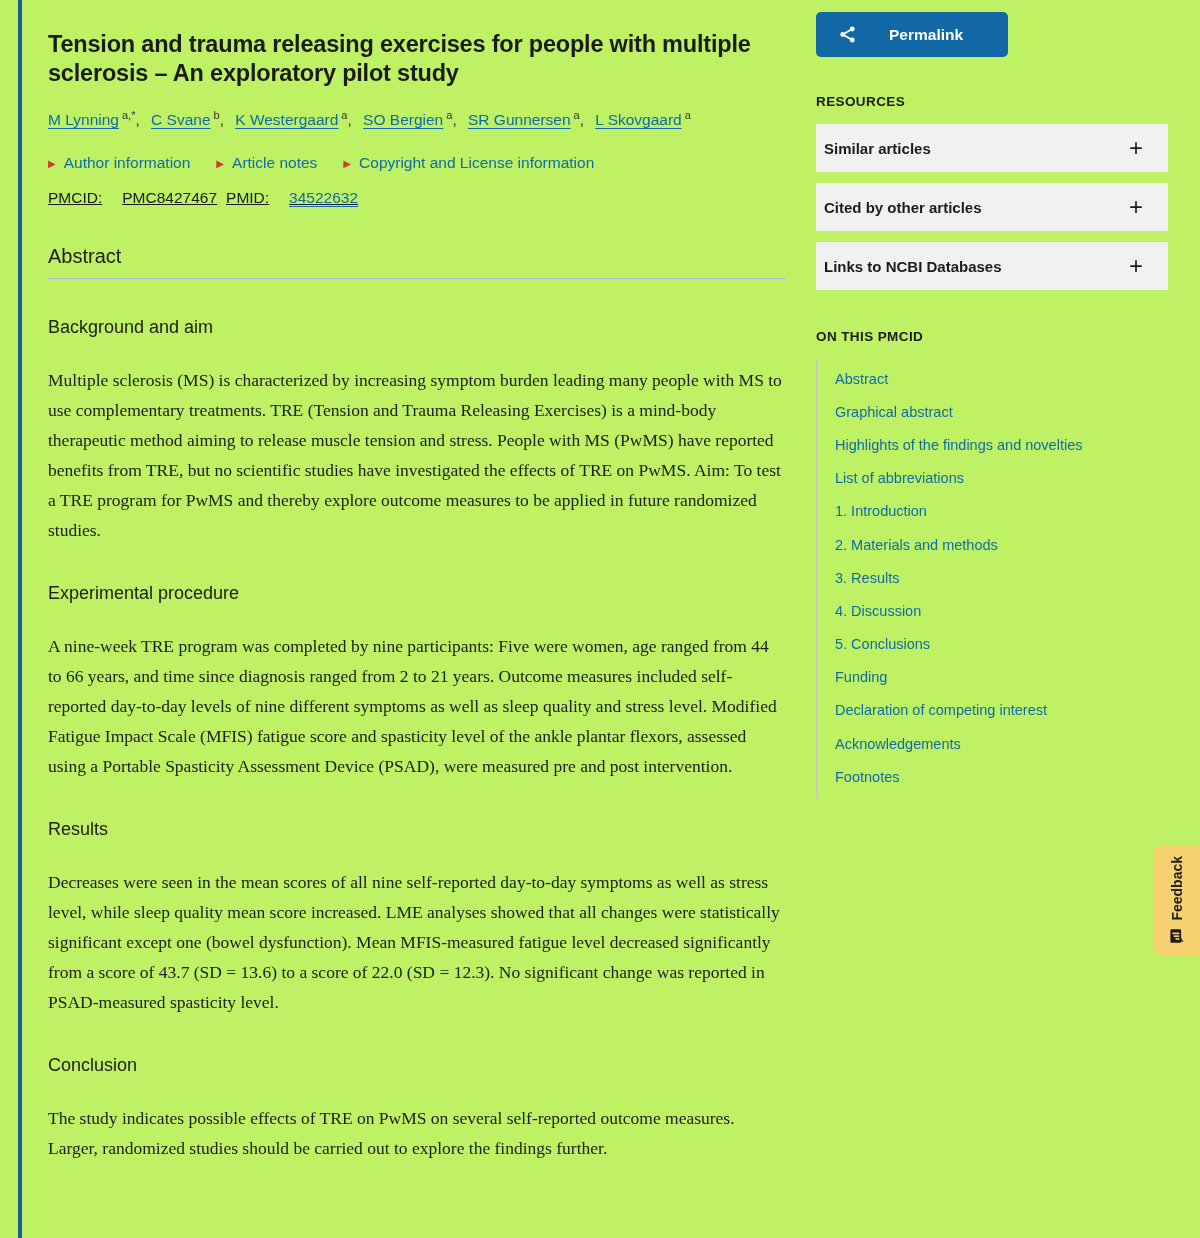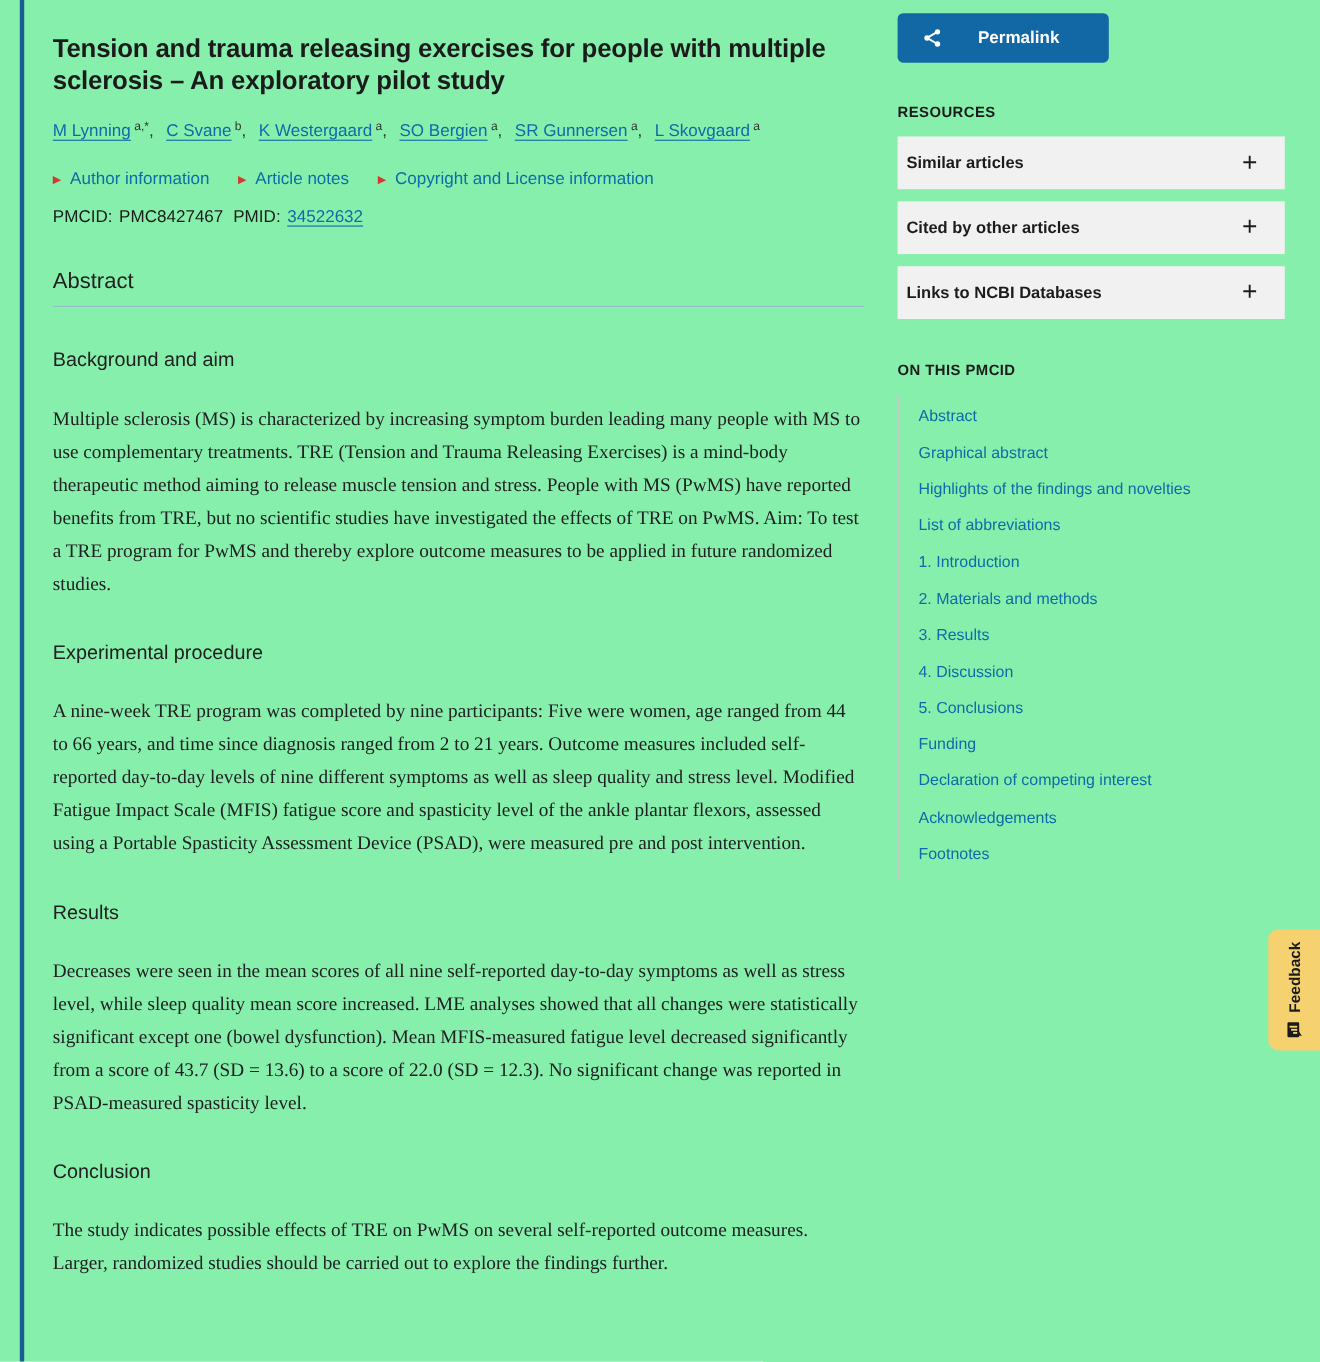--- a/index.html
+++ b/index.html
@@ -9,21 +9,21 @@
     color: #1b1b1b;
     --brand-blue: #1268a5;
     --bar-blue: #1a5d97;
     --link-blue: #0e6ba8;
     --arrow-red: #d13b2e;
     --accordion-bg: #f1f1f1;
     --feedback-yellow: #f5d170;
     --rule-blue: #9cb9cf;
     --toc-rule: #c9c9c9;
   }
-  .page { position: relative; width: 1200px; height: 1238px; overflow: hidden; background: #86efac; }
+  .page { position: relative; width: 1200px; height: 1238px; overflow: hidden; background: #bef264; }
 
   
   .left-bar { position: absolute; left: 18px; top: 0; width: 4px; height: 1238px; background: var(--bar-blue); }
 
   
   .main { position: absolute; left: 48px; top: 0; width: 737px; }
   .title {
     margin-top: 30px;
     font-size: 23.5px; line-height: 29px; font-weight: 700;
     letter-spacing: -0.2px; color: #1b1b1b;
@@ -32,21 +32,21 @@
   .authors a { color: var(--link-blue); text-underline-offset: 3px; }
   .authors sup { font-size: 11px; color: #333; margin-left: 3px; }
   .authors .sep { color: #333; }
   .author { margin-right: 7px; white-space: nowrap; }
 
   .info-links { margin-top: 25px; display: flex; gap: 26px; font-size: 15.5px; }
   .info-link { display: inline-flex; align-items: baseline; gap: 8px; color: var(--link-blue); cursor: pointer; }
   .info-link .tri { color: var(--arrow-red); font-size: 10px; transform: translateY(-1px); }
 
   .ids { margin-top: 17px; font-size: 15.5px; color: #1b1b1b; display: flex; gap: 9px; }
-  .ids .pair { display: flex; gap: 6px; }
+  .ids .pair { display: flex; gap: 20px; text-decoration: underline; }
   .ids a { color: var(--link-blue); text-decoration: underline; text-underline-offset: 3px; }
 
   .abstract-h {
     margin-top: 38px; font-size: 20px; font-weight: 400; color: #202020;
     padding-bottom: 10px; border-bottom: 1px solid var(--rule-blue);
   }
   .sec-h { margin-top: 38px; font-size: 18px; font-weight: 400; color: #202020; }
   .sec-p {
     margin-top: 27px; font-family: "Liberation Serif", serif;
     font-size: 17.5px; line-height: 30px; color: #202122;

